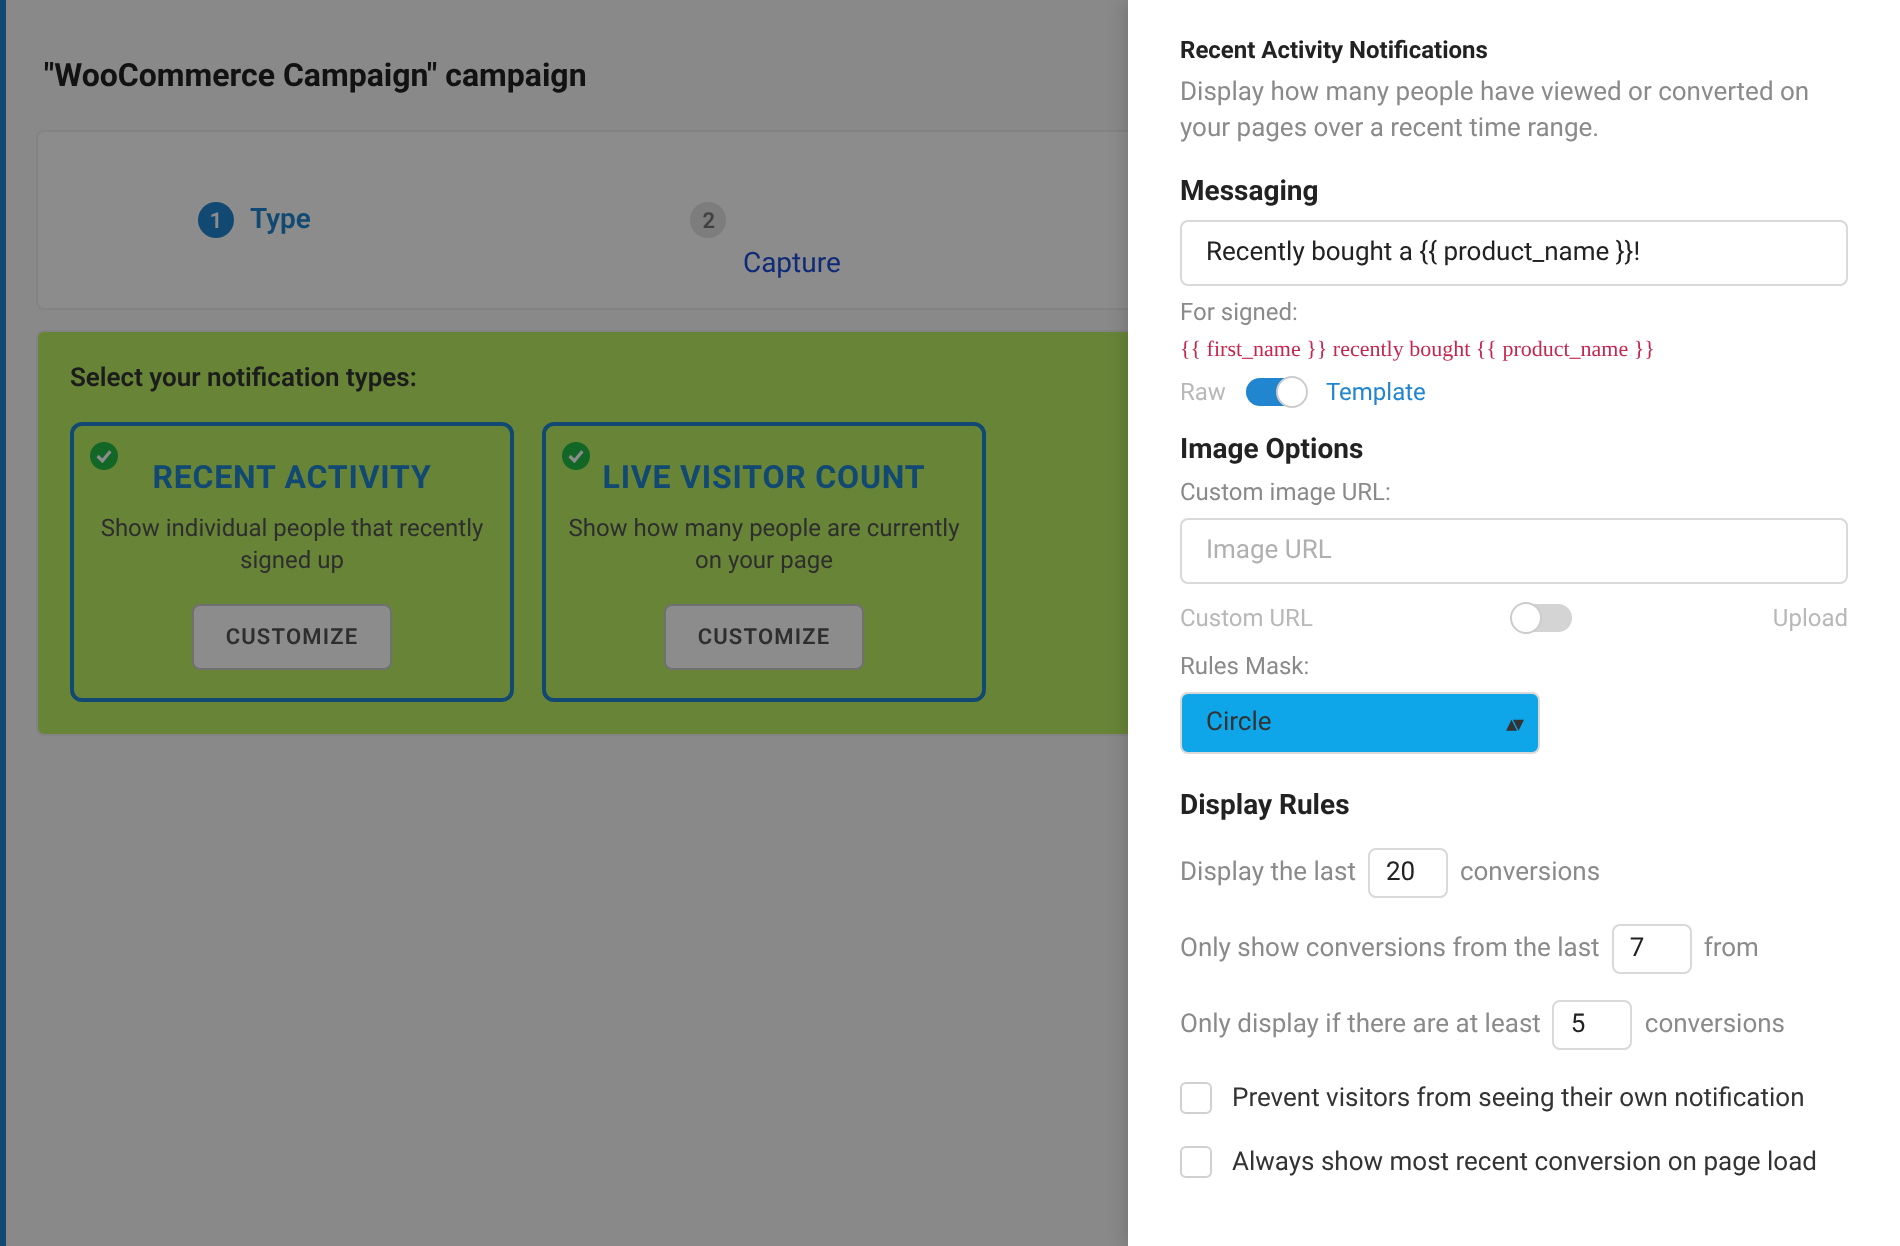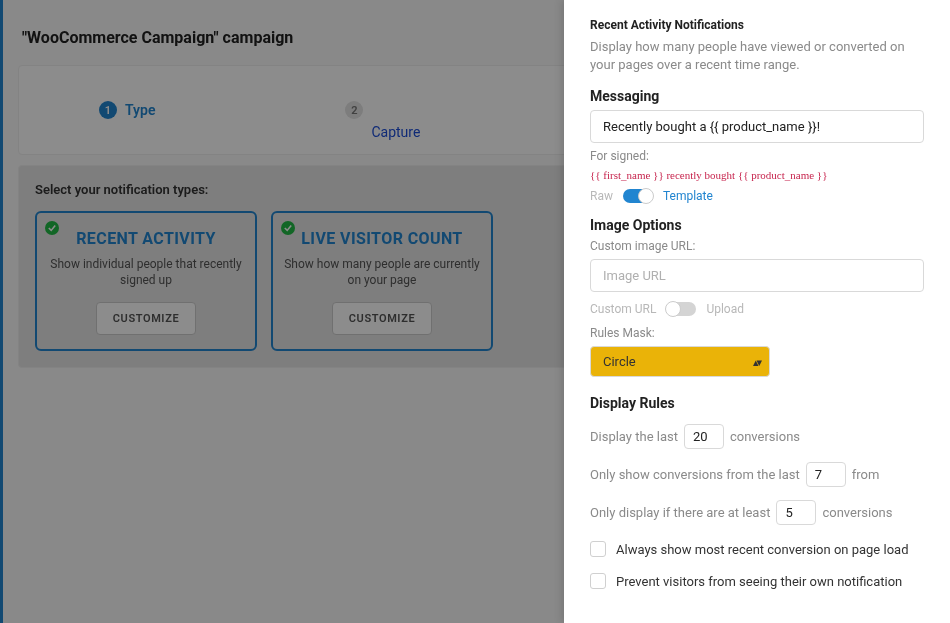--- a/index.html
+++ b/index.html
@@ -9,21 +9,21 @@
 .left-accent { position:absolute; top:0; left:0; width:3px; height:623px; background:#2185d0; z-index:2; }
 .panel-box { background:#fff; border:1px solid #e8e8e8; border-radius:4px; }
 .campaign-title { font-size:16px; font-weight:700; color:#222; padding: 14px 4px 18px 4px; }
 .steps-row { display:flex; align-items:center; padding:14px 10px; border:1px solid #eee; border-radius:4px; background:#fff; }
 .step { display:flex; align-items:center; margin-right: 190px; font-size:14px; }
 .step-num { width:18px; height:18px; border-radius:9px; display:inline-flex; align-items:center; justify-content:center; font-size:11px; margin-right:8px; font-weight:600; }
 .step-num.active { background:#2185d0; color:#fff; }
 .step-num.inactive { background:#e3e3e3; color:#777; }
 .step-label.active { color:#2185d0; font-weight:600; }
 .step-label.inactive { color:#1d4ed8;margin-top:44px; }
-.section { background:#e5e5e5; border:1px solid #eee; border-radius:4px; margin-top:10px; padding:16px; min-height:200px; }
+.section { background:#bef264; border:1px solid #eee; border-radius:4px; margin-top:10px; padding:16px; min-height:200px; }
 .section-label { font-size:13px; font-weight:600; color:#333; margin-bottom:14px; }
 .cards-row { display:flex; gap:14px; }
 .card { position:relative; flex:0 0 222px; border:2px solid #2185d0; border-radius:6px; padding:16px 10px 14px 10px; text-align:center; }
 .card-check { position:absolute; top:8px; left:8px; width:14px; height:14px; border-radius:7px; background:#21ba45; display:flex; align-items:center; justify-content:center; }
 .card-check svg { width:8px; height:8px; }
 .card-title { color:#2185d0; font-size:16px; font-weight:700; letter-spacing:0.4px; margin-bottom:8px; }
 .card-desc { color:#555; font-size:12px; line-height:1.35; margin-bottom:14px; }
 .cust-btn { display:inline-block; border:1px solid #ccc; border-radius:4px; background:#fff; color:#555; font-size:11px; font-weight:600; letter-spacing:0.6px; padding:9px 16px; cursor:pointer; }
 
 .side-panel { position:absolute; top:0; right:0; width:386px; height:623px; background:#fff; z-index:10; box-shadow:-2px 0 8px rgba(0,0,0,0.15); padding:18px 26px 18px 26px; overflow:auto; }
@@ -35,21 +35,21 @@
 .sp-input::placeholder { color:#b0b0b0; }
 .example-code { font-family: Liberation Serif, serif; font-size:11px; color:#c7254e; margin-bottom:8px; }
 .toggle-row { display:flex; align-items:center; gap:10px; font-size:12px; color:#b8b8b8; margin-top:8px; }
 .toggle-row .active { color:#2185d0; }
 .toggle { position:relative; width:30px; height:14px; background:#2185d0; border-radius:7px; }
 .toggle .knob { position:absolute; top:-1px; right:-1px; width:16px; height:16px; background:#fff; border:1px solid #ccc; border-radius:8px; }
 .toggle-row2 { display:flex; align-items:center; gap:10px; font-size:12px; color:#b8b8b8; margin-top:4px; }
 .toggle2 { position:relative; width:30px; height:14px; background:#d4d4d4; border-radius:7px; }
 .toggle2 .knob { position:absolute; top:-1px; left:-1px; width:16px; height:16px; background:#fff; border:1px solid #ccc; border-radius:8px; }
 .select-wrap { position:relative; display:inline-block; }
-.select-wrap select { appearance:none; -webkit-appearance:none; border:1px solid #d9d9d9; border-radius:4px; padding:7px 34px 7px 12px; font-size:13px; color:#333; background:#eab308; width:180px; }
+.select-wrap select { appearance:none; -webkit-appearance:none; border:1px solid #d9d9d9; border-radius:4px; padding:7px 34px 7px 12px; font-size:13px; color:#333; background:#0ea5e9; width:180px; }
 .select-caret { position:absolute; right:10px; top:50%; transform:translateY(-50%); pointer-events:none; font-size:11px; color:#333; letter-spacing:-2px; }
 .rule-row { font-size:13px; color:#8a8a8a; margin-top:13px; display:flex; align-items:center; gap:6px; flex-wrap:wrap; }
 .num-input { width:40px; border:1px solid #d9d9d9; border-radius:4px; padding:4px 8px; font-size:13px; color:#222; }
 .check-row { display:flex; align-items:center; gap:10px; font-size:13px; color:#333; margin-top:16px; }
 .cbox { width:16px; height:16px; border:1px solid #d0d0d0; border-radius:3px; background:#fff; flex:0 0 16px; cursor:pointer; }
 </style>
 </head>
 <body>
 
 <div class="left-accent"></div>
@@ -110,21 +110,21 @@
     <span>Raw</span>
     <div class="toggle">
         <div class="knob"></div>
       </div>
     <span class="active">Template</span>
   </div>
 
   <div class="sp-h">Image Options</div>
   <div class="sp-sub">Custom image URL:</div>
   <input class="sp-input" placeholder="Image URL" style="">
-  <div class="toggle-row2" style="margin-top:10px;">
+  <div class="toggle-row2" style="margin-top:10px;justify-content:space-between;">
     <span>Custom URL</span>
     <div class="toggle2">
         <div class="knob"></div>
       </div>
     <span>Upload</span>
   </div>
   <div class="sp-sub" style="margin-top:10px;">Rules Mask:</div>
   <div class="select-wrap">
     <select>
       <option>Circle</option>
@@ -145,22 +145,22 @@
     <span>from</span>
   </div>
   <div class="rule-row">
     <span>Only display if there are at least</span>
     <input class="num-input" value="5" style="">
     <span>conversions</span>
   </div>
 
   <div class="check-row">
     <div class="cbox"></div>
-    <span>Always show most recent conversion on page load</span>
+    <span>Prevent visitors from seeing their own notification</span>
   </div>
   <div class="check-row">
     <div class="cbox"></div>
-    <span>Prevent visitors from seeing their own notification</span>
+    <span>Always show most recent conversion on page load</span>
   </div>
   
   
   
 </div>
 
 </body></html>

